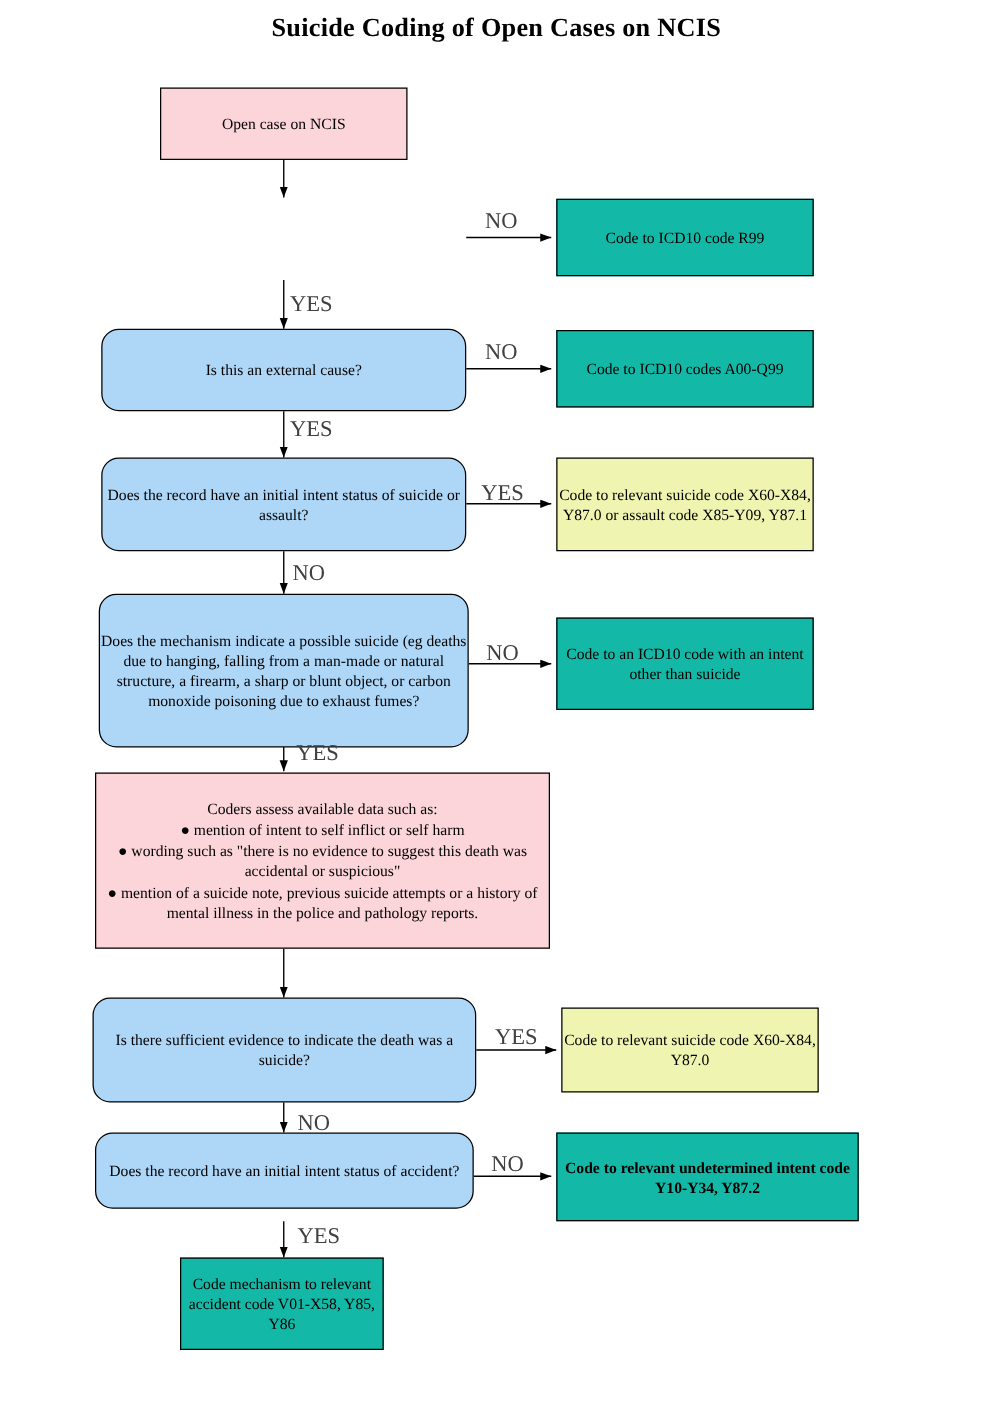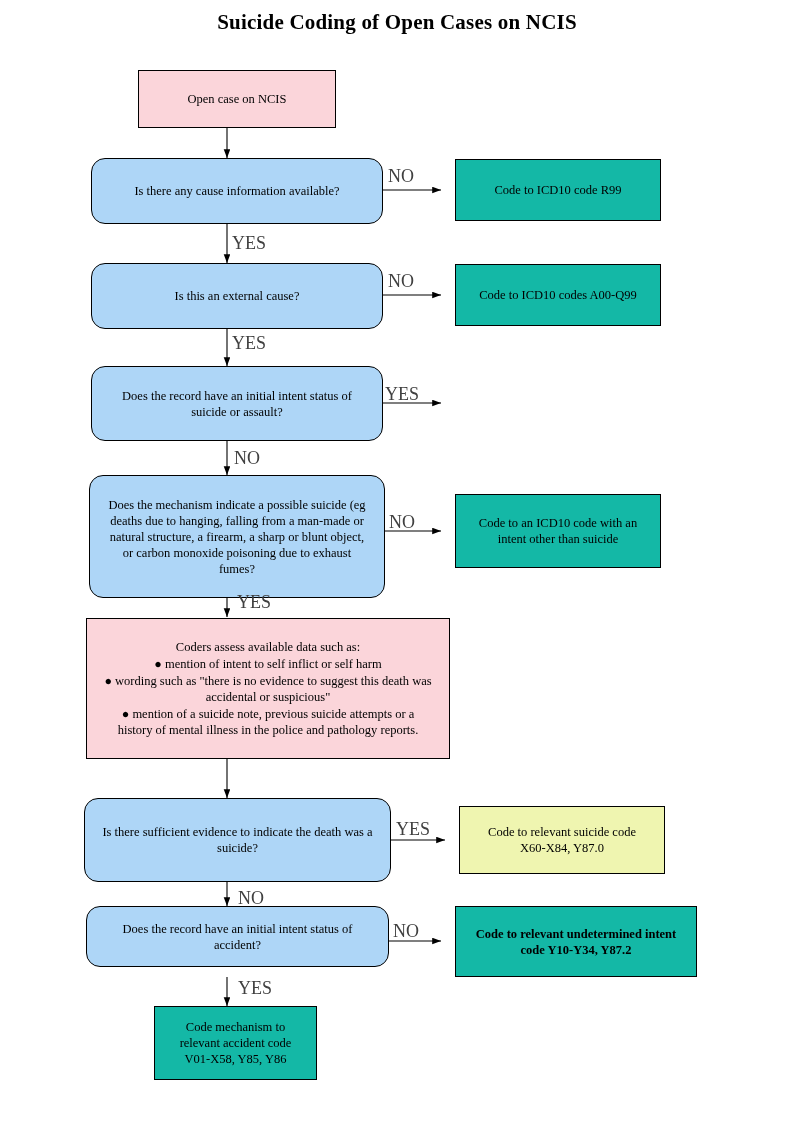--- a/index.html
+++ b/index.html
@@ -43,22 +43,21 @@
     position: absolute;
     box-sizing: border-box;
     border: 1px solid #000000;
     display: flex;
     align-items: center;
     justify-content: center;
     text-align: center;
     font-family: "Liberation Serif", serif;
     font-size: 12.5px;
     line-height: 1.28;
-    padding: 4px 16px;
-    margin-left: 10px;
+    padding: 4px 0;
   }
   .node .txt {
     display: block;
     white-space: pre-line;
   }
   .pink   { background: #fbd5da; }
   .blue   { background: #aed6f7; }
   .green  { background: #14b8a6; }
   .yellow { background: #eff5b0; }
   .rounded { border-radius: 14px; }
@@ -122,40 +121,40 @@
       <line x1="379" y1="941" x2="441" y2="941" marker-end="url(#arrow)"></line>
 
       <line x1="227" y1="977" x2="227" y2="1006" marker-end="url(#arrow)"></line>
     </g>
   </svg>
 
   <div class="node pink" style="left:128px; top:70px; width:198px; height:58px;">
     <span class="txt">Open case on NCIS</span>
   </div>
 
-  <div class="node blue rounded" style="left:81px; top:158px; width:292px; height:66px;">
-    <span class="txt">Is there any cause information available?</span>
-  </div>
 
   <div class="node green" style="left:445px; top:159px; width:206px; height:62px;">
     <span class="txt">Code to ICD10 code R99</span>
   </div>
 
   <div class="node blue rounded" style="left:81px; top:263px; width:292px; height:66px;">
     <span class="txt">Is this an external cause?</span>
   </div>
 
   <div class="node green" style="left:445px; top:264px; width:206px; height:62px;">
     <span class="txt">Code to ICD10 codes A00-Q99</span>
   </div>
 
   <div class="node blue rounded" style="left:81px; top:366px; width:292px; height:75px;">
     <span class="txt">Does the record have an initial intent status of suicide or assault?</span>
   </div>
 
+  <div class="node yellow" style="left:445px; top:366px; width:206px; height:75px;">
+    <span class="txt">Code to relevant suicide code X60-X84, Y87.0 or assault code X85-Y09, Y87.1</span>
+  </div>
 
   <div class="node blue rounded" style="left:79px; top:475px; width:296px; height:123px;">
     <span class="txt">Does the mechanism indicate a possible suicide (eg deaths due to hanging, falling from a man-made or natural structure, a firearm, a sharp or blunt object, or carbon monoxide poisoning due to exhaust fumes?</span>
   </div>
 
   <div class="node green" style="left:445px; top:494px; width:206px; height:74px;">
     <span class="txt">Code to an ICD10 code with an intent other than suicide</span>
   </div>
 
   <div class="node pink" style="left:76px; top:618px; width:364px; height:141px;">

